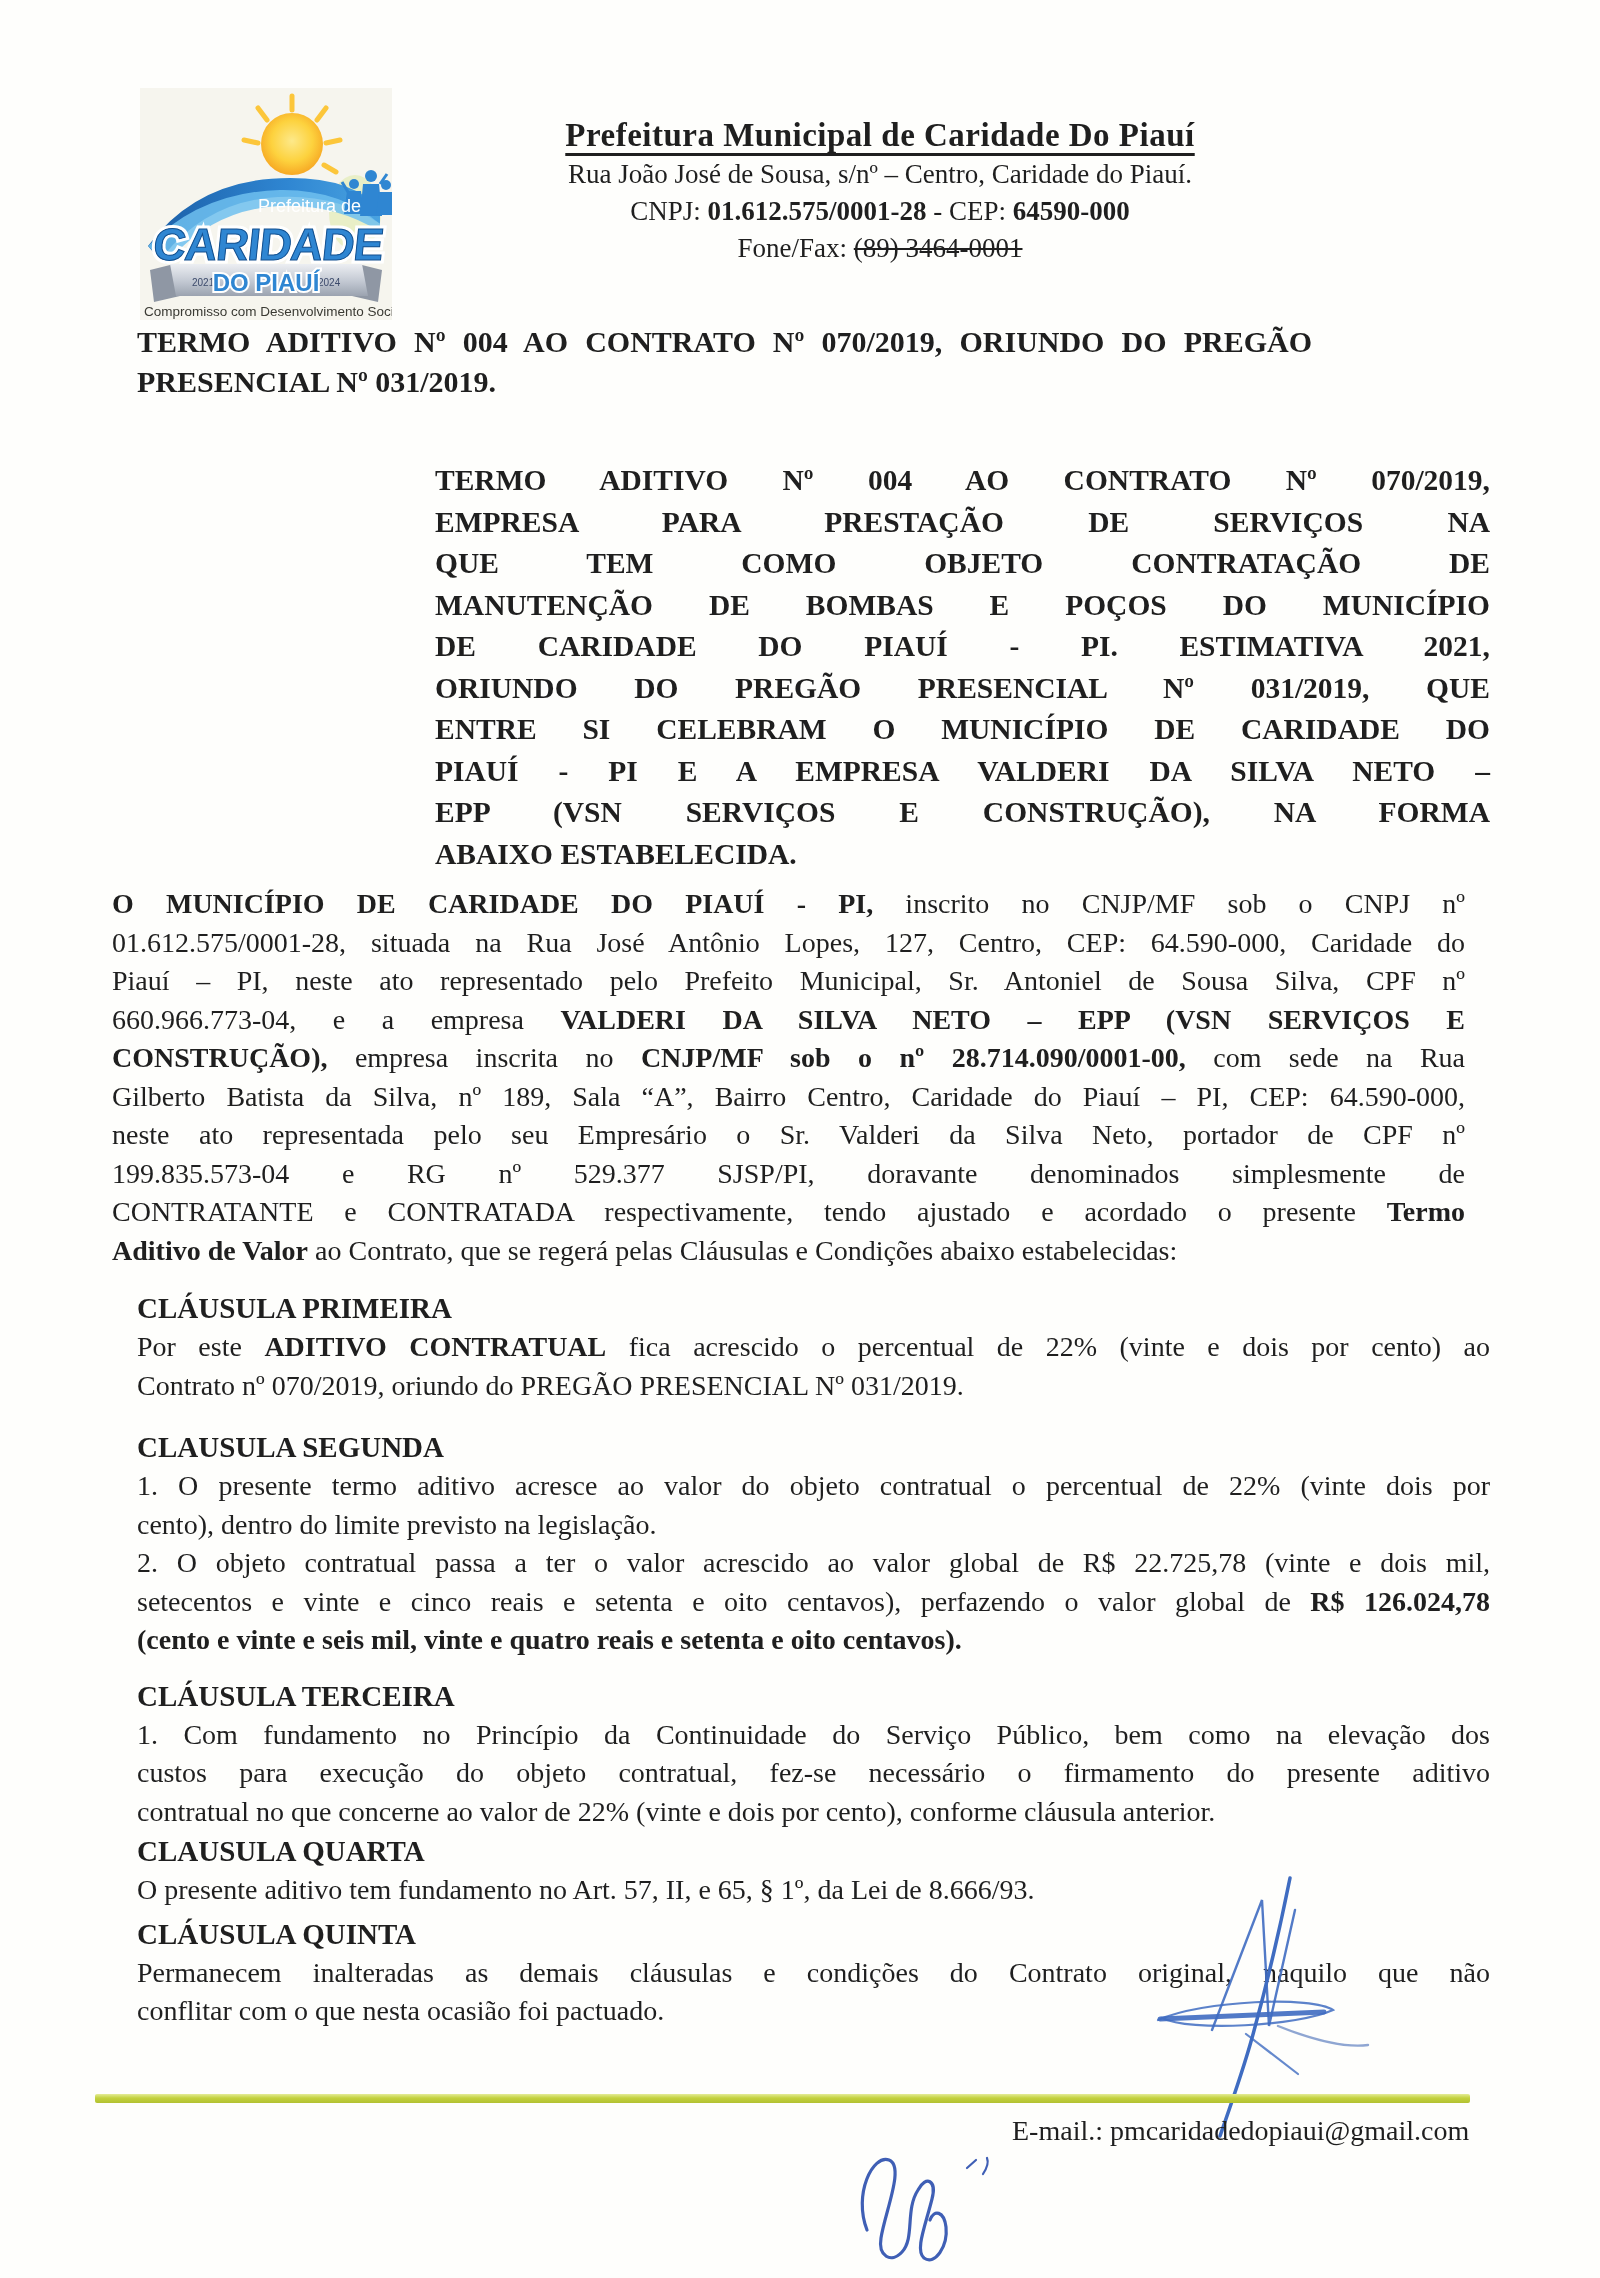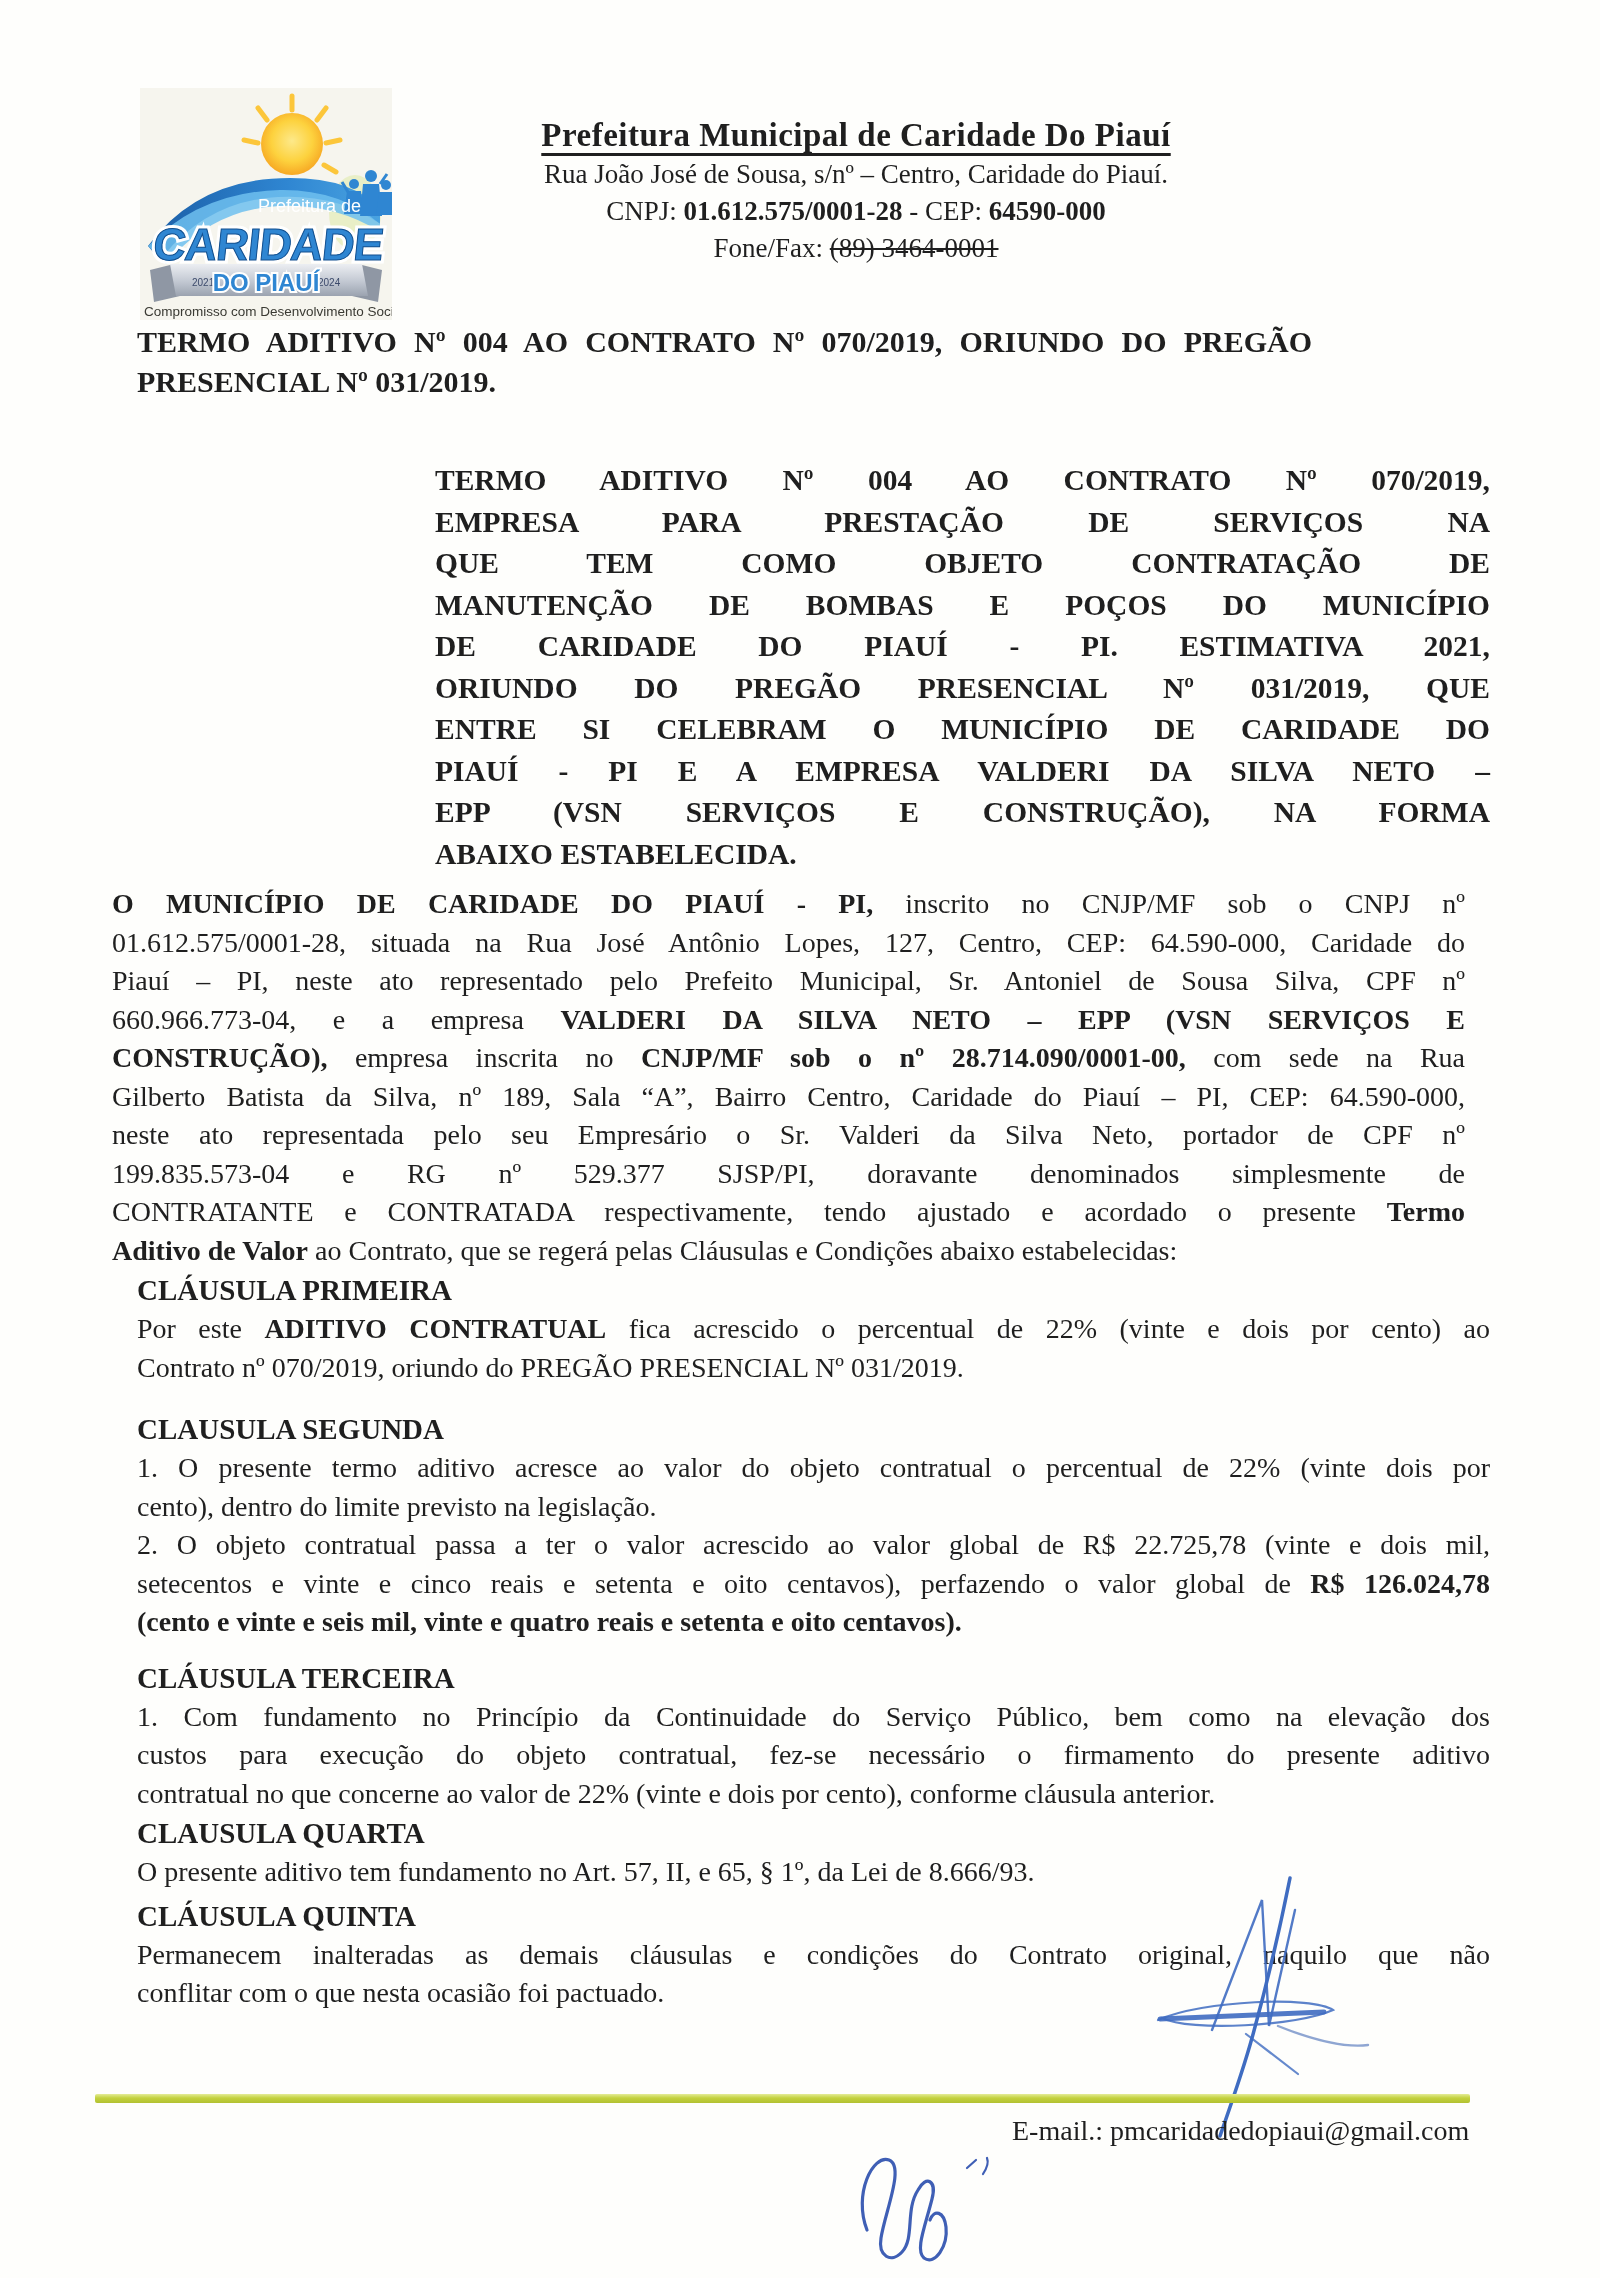--- a/index.html
+++ b/index.html
@@ -8,21 +8,21 @@
     width:1600px;height:2278px;
     background:#fefefc;
     margin:0 auto;
     font-family:"Liberation Serif","DejaVu Serif",serif;
     color:#1f1f1f;
     overflow:hidden;
   }
   
   .header{position:absolute;left:140px;top:88px;width:1380px;height:234px;}
   .logo{position:absolute;left:0;top:0;width:252px;height:232px;}
-  .header-text{position:absolute;left:271px;top:26px;width:890px;text-align:center;}
+  .header-text{position:absolute;left:295px;top:26px;width:890px;text-align:center;}
   .org-name{
     font-size:33px;font-weight:bold;line-height:42px;
     text-decoration:underline;text-decoration-thickness:3px;text-underline-offset:7px;
     letter-spacing:.5px;
   }
   .h-line{font-size:27px;line-height:37px;}
   .h-line b{font-weight:bold;}
   .strike{text-decoration:line-through;}
   
   .doc-title{
@@ -32,21 +32,21 @@
   .blockquote{
     margin:58px 0 0 435px;width:1055px;
     font-size:29.5px;font-weight:bold;line-height:41.5px;
   }
   .intro{
     margin:10px 0 0 112px;width:1353px;
     font-size:28px;line-height:38.5px;
   }
   .clause{margin-left:137px;width:1353px;font-size:28px;line-height:38.5px;}
   .clause-h{font-weight:bold;font-size:29px;line-height:40px;}
-  .c1{} .c2{margin-top:22px;} .c3{margin-top:16px;}
+  .c1{margin-top:18px;} .c2{margin-top:22px;} .c3{margin-top:16px;}
   .c4{margin-top:0;}  .c5{margin-top:4px;}
   .line{text-align:justify;text-align-last:justify;}
   .para .line:last-child{text-align-last:left;}
   
   .divider{
     position:absolute;left:95px;top:2094px;width:1375px;height:9px;
     background:linear-gradient(#e4ec96,#c3d13f 45%,#b2c130);
     border-radius:2px;
   }
   .email{position:absolute;left:1012px;top:2115px;font-size:28px;}

